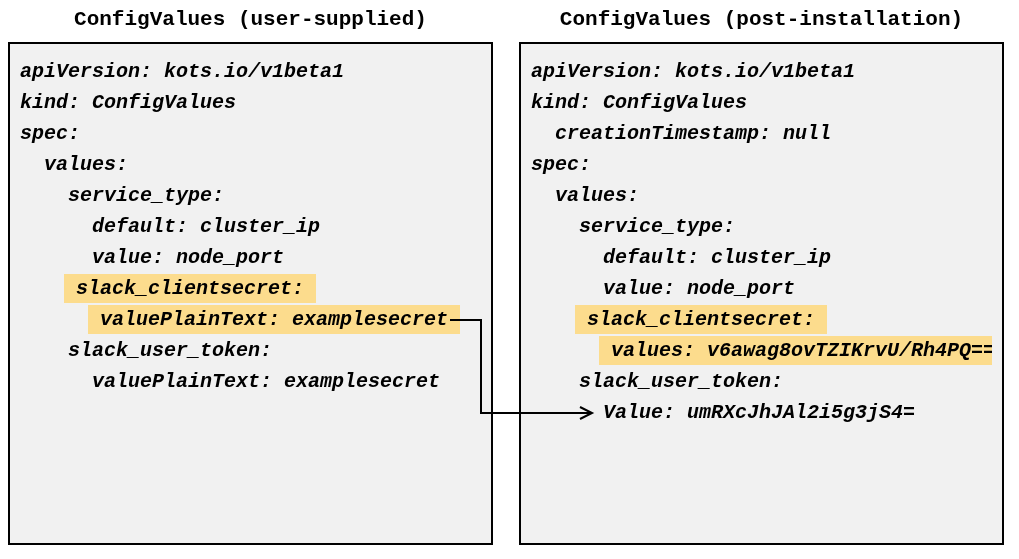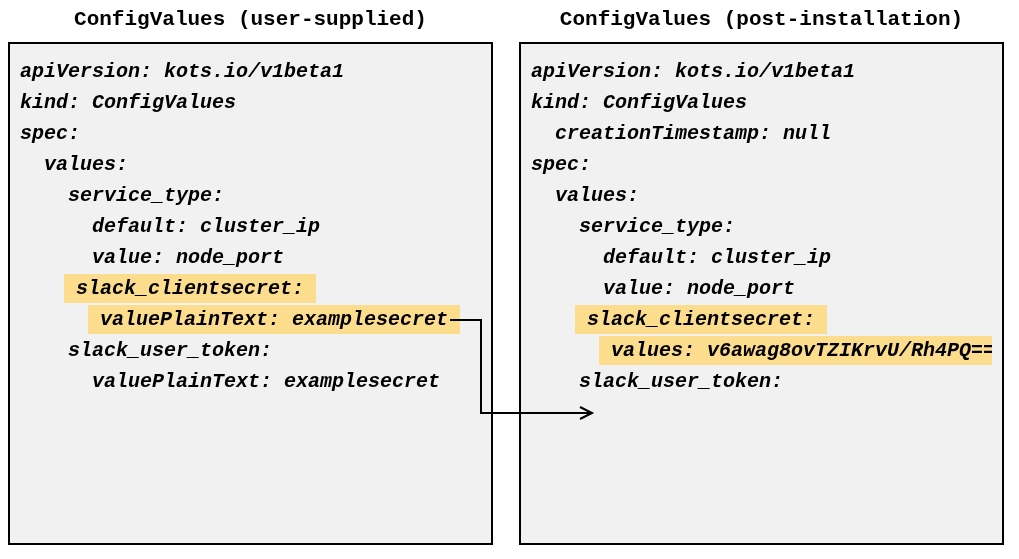--- a/index.html
+++ b/index.html
@@ -80,21 +80,21 @@
         <div class="line"><span>kind: ConfigValues</span></div>
         <div class="line"><span>  </span><span>creationTimestamp: null</span></div>
         <div class="line"><span>spec:</span></div>
         <div class="line"><span>  </span><span>values:</span></div>
         <div class="line"><span>    </span><span>service_type:</span></div>
         <div class="line"><span>      </span><span>default: cluster_ip</span></div>
         <div class="line"><span>      </span><span>value: node_port</span></div>
         <div class="line"><span>    </span><span class="hl">slack_clientsecret:</span></div>
         <div class="line"><span>      </span><span class="hl">values: v6awag8ovTZIKrvU/Rh4PQ==</span></div>
         <div class="line"><span>    </span><span>slack_user_token:</span></div>
-        <div class="line"><span>      </span></div>
+        <div class="line"><span>      </span><span>Value: umRXcJhJAl2i5g3jS4=</span></div>
       </div>
   </div>
 
   <svg class="arrow-svg" viewBox="0 0 1019 559">
     <path id="arrow-line" fill="none" stroke-width="2" stroke="#000000" d="M450 320 L481 320 L481 413 L590 413"></path>
     <path id="arrow-head" fill="none" stroke-width="2" stroke="#000000" d="M580 407 L592 413 L580 419"></path>
   </svg>
 
 </div>
 

